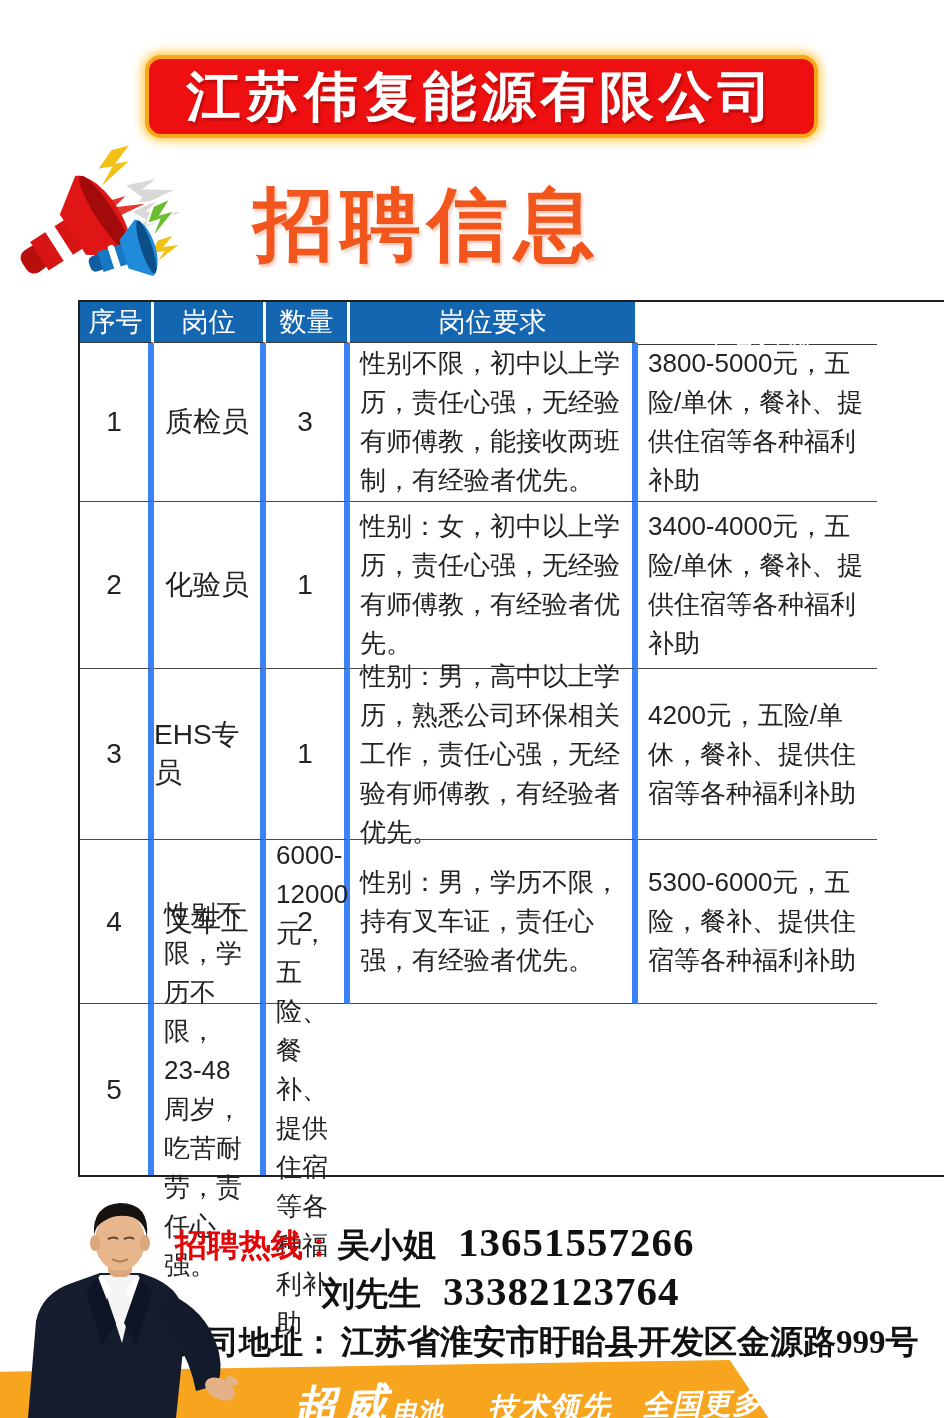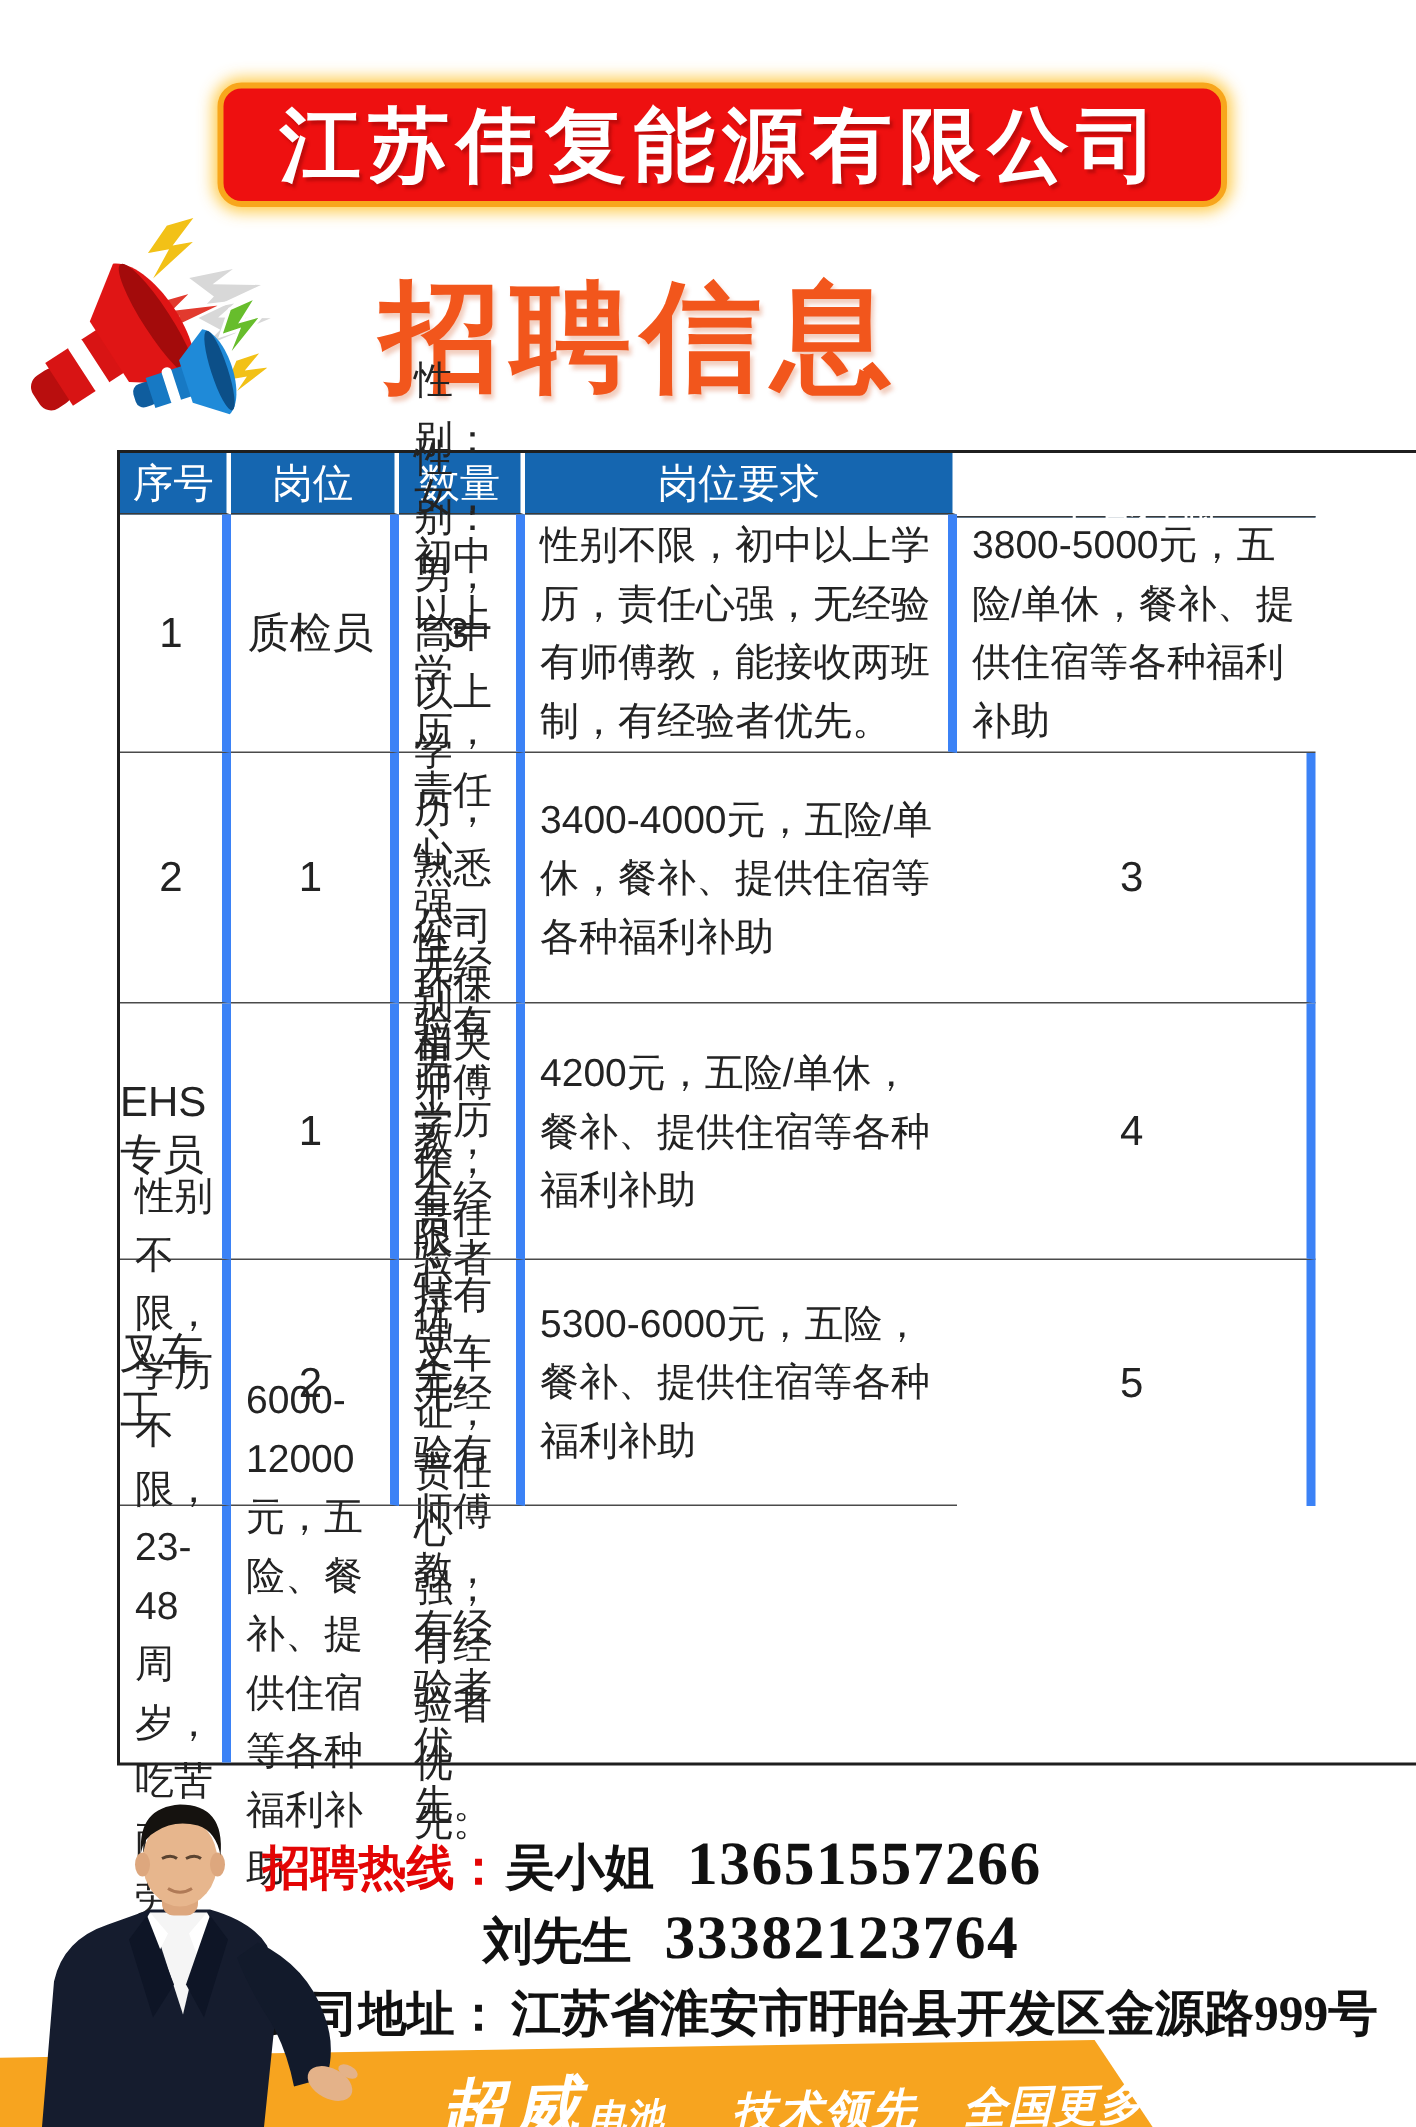--- a/index.html
+++ b/index.html
@@ -162,20 +162,21 @@
   <div class="th">岗位要求</div>
   <div class="th">工资待遇</div>
 
   <div class="td center">1</div>
   <div class="td center">质检员</div>
   <div class="td center">3</div>
   <div class="td text">性别不限，初中以上学历，责任心强，无经验有师傅教，能接收两班制，有经验者优先。</div>
   <div class="td text last-col">3800-5000元，五险/单休，餐补、提供住宿等各种福利补助</div>
 
   <div class="td center">2</div>
+  <div class="td center">化验员</div>
   <div class="td center">1</div>
   <div class="td text">性别：女，初中以上学历，责任心强，无经验有师傅教，有经验者优先。</div>
   <div class="td text last-col">3400-4000元，五险/单休，餐补、提供住宿等各种福利补助</div>
 
   <div class="td center">3</div>
   <div class="td center">EHS专员</div>
   <div class="td center">1</div>
   <div class="td text">性别：男，高中以上学历，熟悉公司环保相关工作，责任心强，无经验有师傅教，有经验者优先。</div>
   <div class="td text last-col">4200元，五险/单休，餐补、提供住宿等各种福利补助</div>
 

